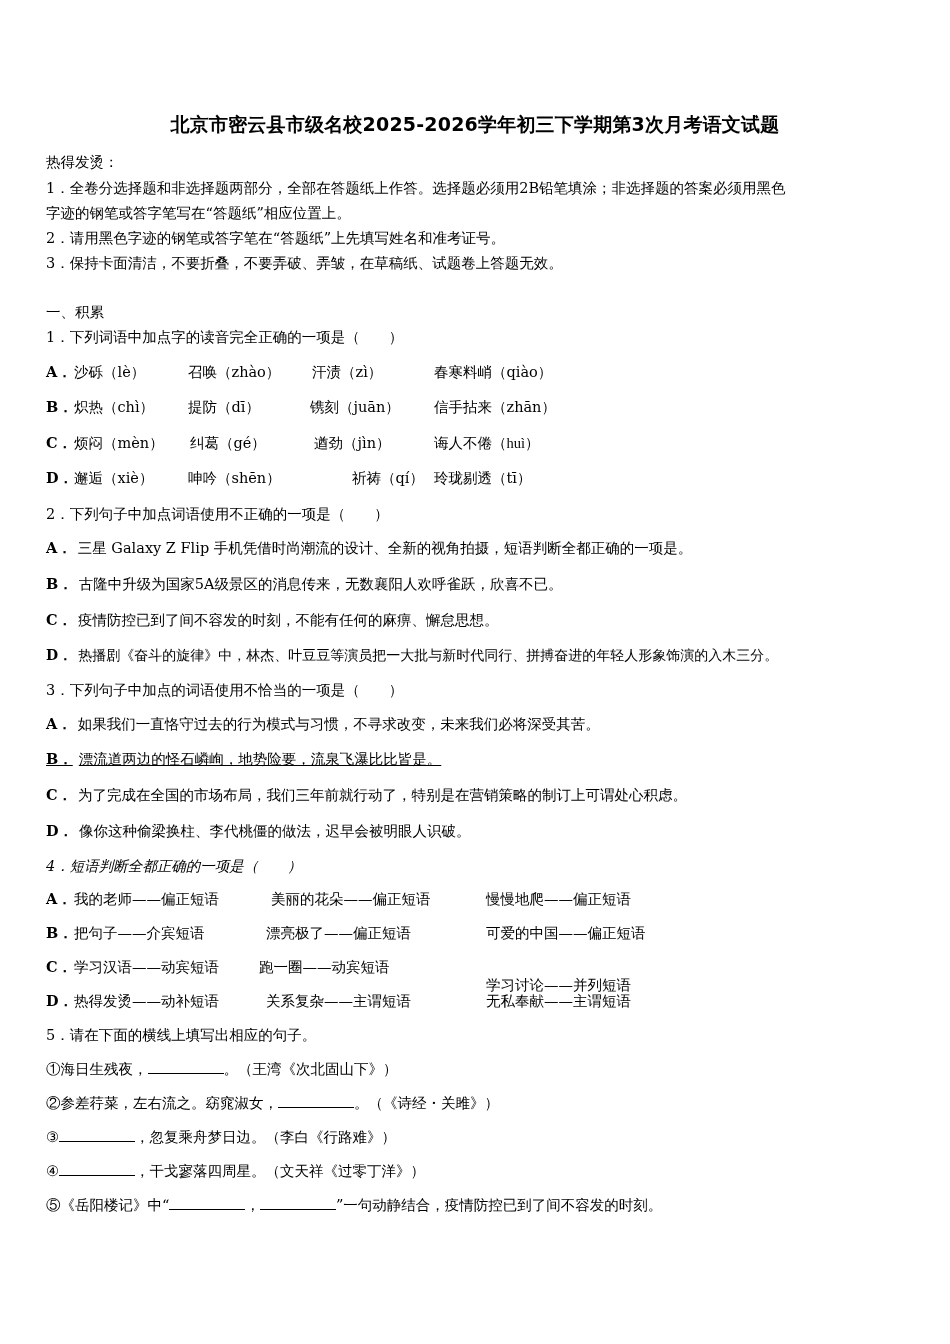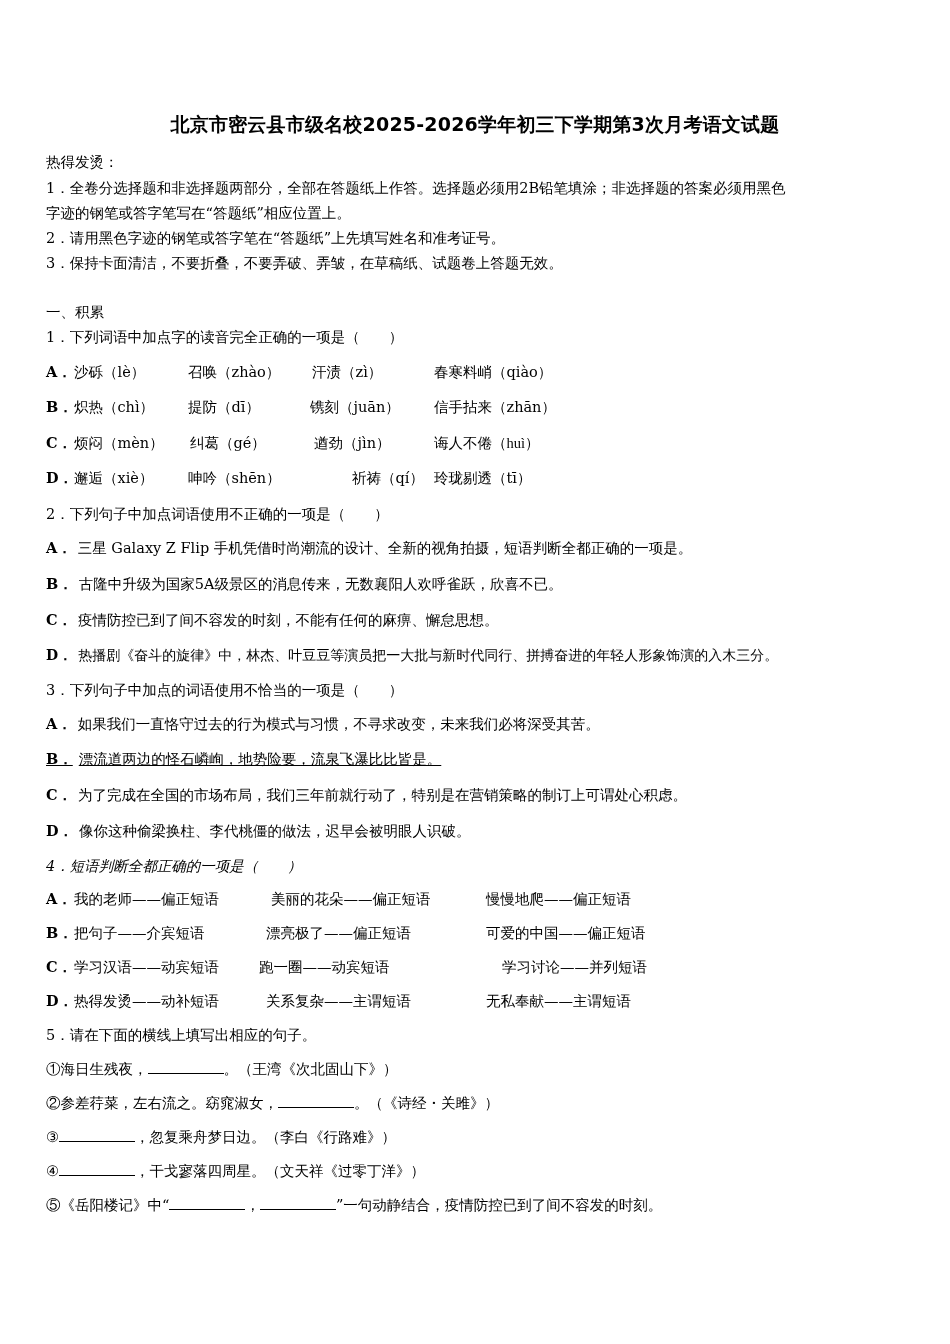--- a/index.html
+++ b/index.html
@@ -105,21 +105,21 @@
   <div class="line" style="top:923px; width:860px;">
     <span class="opt-label">B．</span>
     <span class="cell" style="left:28px;">把句子——介宾短语</span>
     <span class="cell" style="left:220px;">漂亮极了——偏正短语</span>
     <span class="cell" style="left:440px;">可爱的中国——偏正短语</span>
   </div>
   <div class="line" style="top:957px; width:860px;">
     <span class="opt-label">C．</span>
     <span class="cell" style="left:28px;">学习汉语——动宾短语</span>
     <span class="cell" style="left:213px;">跑一圈——动宾短语</span>
-    <span class="cell" style="left:456px;">学习讨论——并列短语</span>
+    <span class="cell" style="left:440px;margin-top:18px;">学习讨论——并列短语</span>
   </div>
   <div class="line" style="top:991px; width:860px;">
     <span class="opt-label">D．</span>
     <span class="cell" style="left:28px;">热得发烫——动补短语</span>
     <span class="cell" style="left:220px;">关系复杂——主谓短语</span>
     <span class="cell" style="left:440px;">无私奉献——主谓短语</span>
   </div>
 
   <div class="line" style="top:1025px;">5．请在下面的横线上填写出相应的句子。</div>
   <div class="line" style="top:1059px;">

